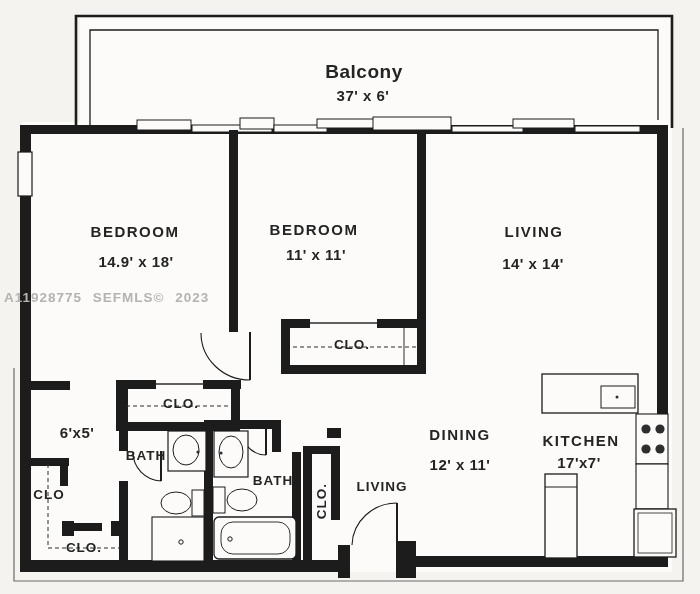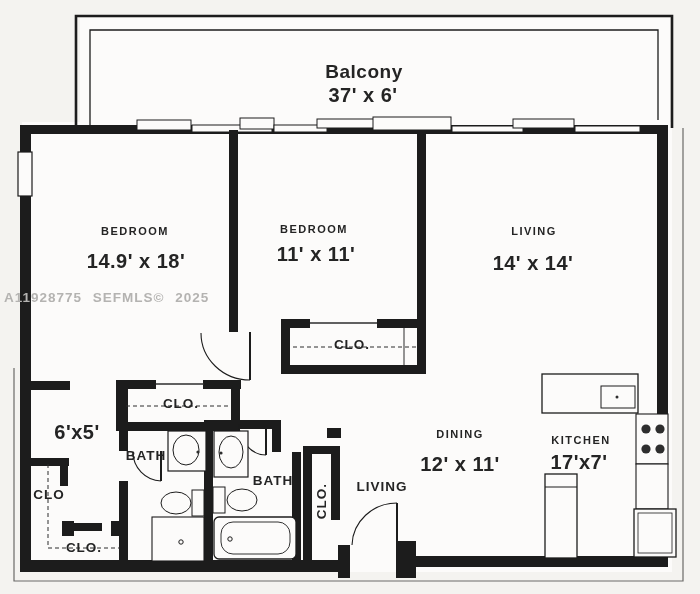--- a/index.html
+++ b/index.html
@@ -4,24 +4,24 @@
 <style>
   html,body{margin:0;padding:0;background:#e9e8e6;}
   #stage{
     position:relative;width:700px;height:594px;overflow:hidden;
     background:#f4f3f0;font-family:"Liberation Sans",sans-serif;font-weight:bold;
   }
   #plan-svg{position:absolute;left:0;top:0;}
   .lbl{
     position:absolute;transform:translate(-50%,-50%);
     white-space:nowrap;color:#242424;font-family:"Liberation Sans",sans-serif;
-    letter-spacing:1.5px;font-size:11px;line-height:1;
+    letter-spacing:1.5px;font-size:15px;line-height:1;
   }
   .title{font-size:19px;letter-spacing:0.5px;}
-  .dims{font-size:20px;letter-spacing:0.5px;}
+  .dims{font-size:15px;letter-spacing:0.5px;}
   .small{font-size:13.5px;letter-spacing:1px;}
   .vert{transform:translate(-50%,-50%) rotate(-90deg);}
   .watermark{
     position:absolute;transform:none;font-size:13.5px;letter-spacing:0.5px;
     word-spacing:6px;color:#b4b3b1;letter-spacing:1px;white-space:nowrap;
   }
 </style>
 </head>
 <body>
 
@@ -200,14 +200,14 @@
   <div class="lbl small" style="left:273px;top:481px">BATH</div>
   <div class="lbl small" style="left:382px;top:487px">LIVING</div>
   <div class="lbl dims" style="left:77px;top:432px">6'x5'</div>
 
   <div class="lbl small" style="left:352px;top:345px">CLO.</div>
   <div class="lbl small" style="left:181px;top:404px">CLO.</div>
   <div class="lbl small vert" style="left:322px;top:501px">CLO.</div>
   <div class="lbl small" style="left:49px;top:495px">CLO</div>
   <div class="lbl small" style="left:84px;top:548px">CLO.</div>
 
-  <div class="watermark" style="left:4px;top:290px">A11928775 SEFMLS© 2025</div>
+  <div class="watermark" style="left:4px;top:290px">A11928775 SEFMLS© 2023</div>
 </div>
 
 </body></html>

